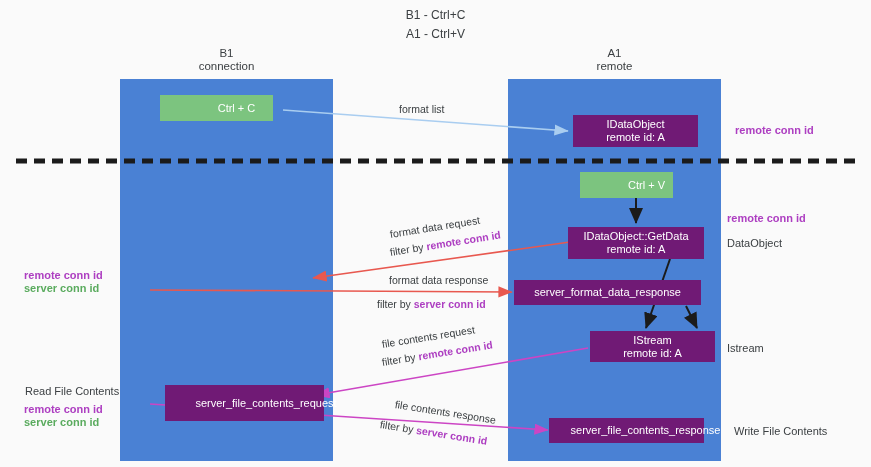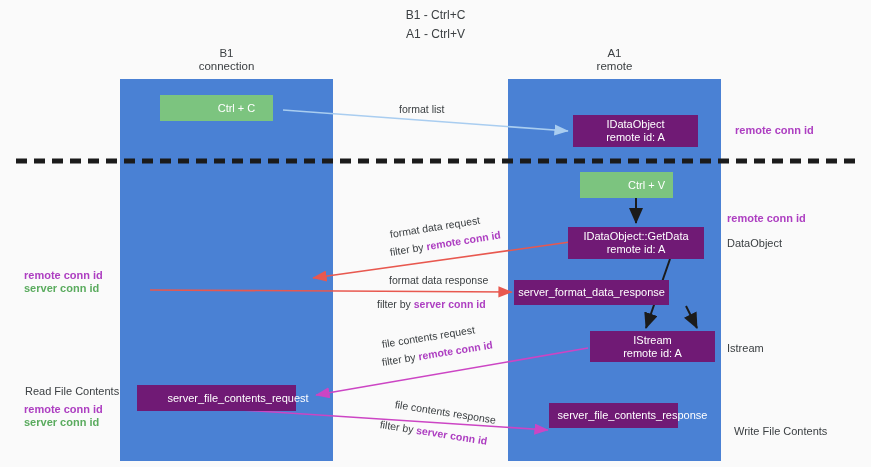--- a/index.html
+++ b/index.html
@@ -105,28 +105,28 @@
 
   <div class="node orange" style="left:573px;top:115px;width:125px;height:32px;">IDataObject
 remote id: A</div>
 
   <div class="node green" style="left:580px;top:172px;width:93px;height:26px;">Ctrl + V</div>
 
   <div class="node orange" style="left:568px;top:227px;width:136px;height:32px;">IDataObject::GetData
 remote id: A</div>
 
 
-  <div class="node orange" style="left:514px;top:280px;width:155px;height:25px;">server_format_data_response</div>
+  <div class="node orange" style="left:514px;top:280px;width:187px;height:25px;">server_format_data_response</div>
 
   <div class="node orange" style="left:590px;top:331px;width:125px;height:31px;">IStream
 remote id: A</div>
 
-  <div class="node orange" style="left:137px;top:385px;width:159px;height:26px;padding-left:43px;">server_file_contents_request</div>
+  <div class="node orange" style="left:165px;top:385px;width:159px;height:36px;padding-left:43px;">server_file_contents_request</div>
 
-  <div class="node orange" style="left:549px;top:403px;width:129px;height:25px;padding-left:38px;">server_file_contents_response</div>
+  <div class="node orange" style="left:549px;top:418px;width:155px;height:25px;padding-left:38px;">server_file_contents_response</div>
 
   <div class="edge-label" style="left:399px;top:103px;">format list</div>
 
   <div class="edge-label rot-a" style="left:389px;top:228px;">format data request</div>
   <div class="edge-label rot-a" style="left:389px;top:246px;"><span class="dark">filter by </span><span class="purple">remote conn id</span></div>
 
   <div class="edge-label" style="left:389px;top:274px;">format data response</div>
   <div class="edge-label" style="left:377px;top:298px;"><span class="dark">filter by </span><span class="purple">server conn id</span></div>
 
   <div class="edge-label rot-a" style="left:381px;top:338px;">file contents request</div>

